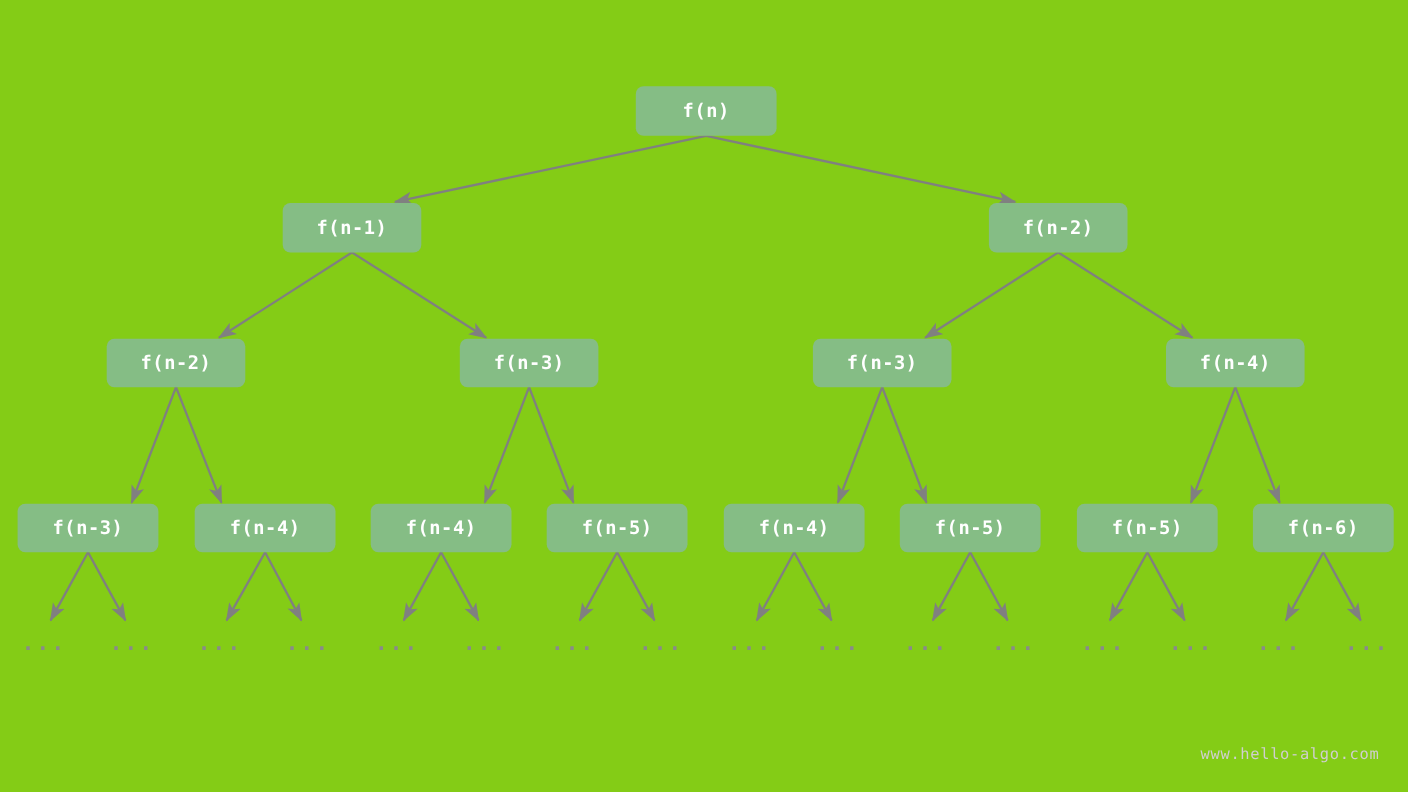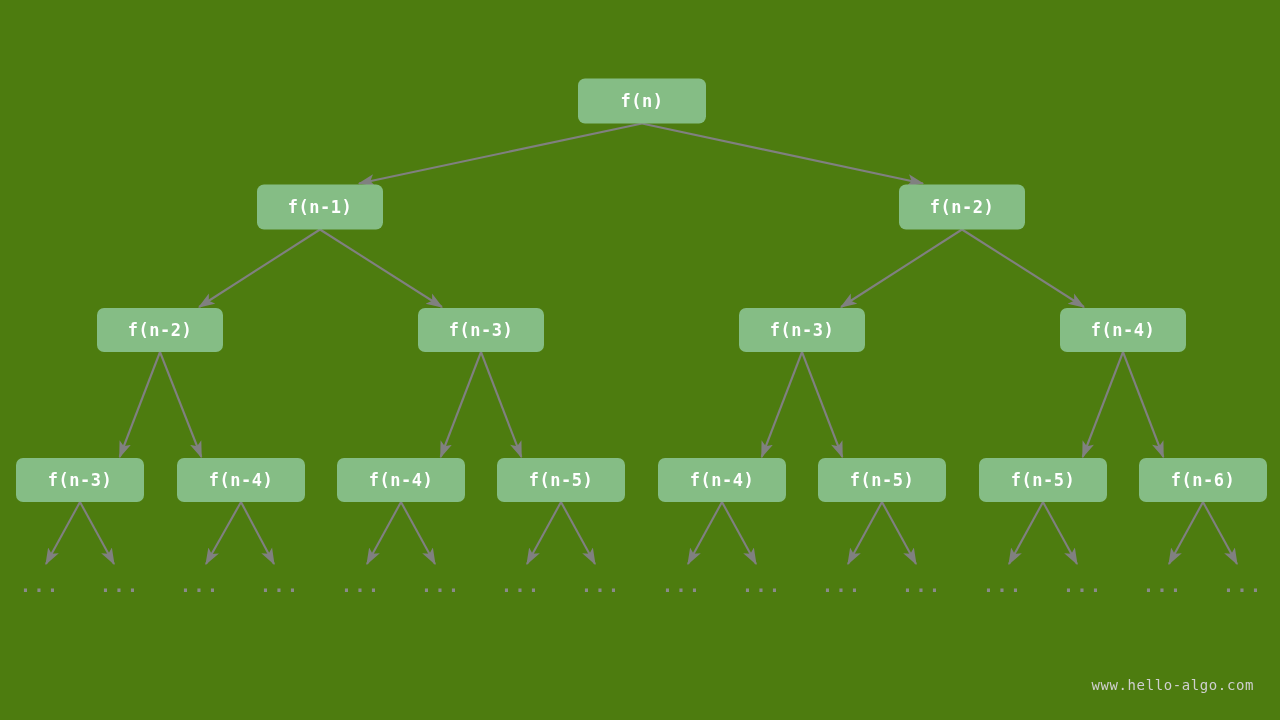--- a/index.html
+++ b/index.html
@@ -10,21 +10,21 @@
   body {
     width: 1280px;
     height: 720px;
     overflow: hidden;
     font-family: "DejaVu Sans Mono", monospace;
   }
   #diagram-root {
     position: relative;
     width: 1280px;
     height: 720px;
-    background: #4d7c0f;
+    background: #84cc16;
   }
   svg.tree-canvas {
     position: absolute;
     left: 0;
     top: 0;
     width: 1280px;
     height: 720px;
     display: block;
   }
   .node-rect {

